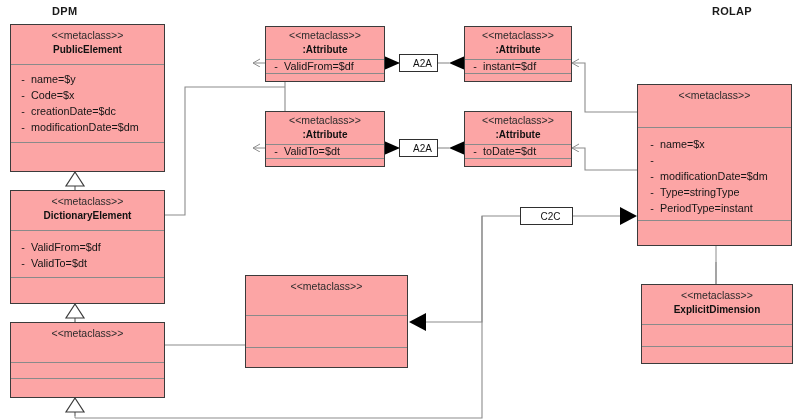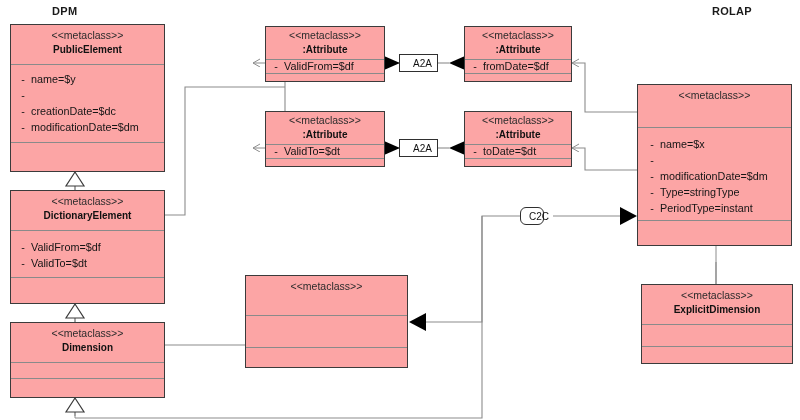--- a/index.html
+++ b/index.html
@@ -179,20 +179,21 @@
       <div class="uml-stereo">&lt;&lt;metaclass&gt;&gt;</div>
       <div class="uml-name">PublicElement</div>
     </div>
     <div class="uml-attrs" style="height:78px; padding:6px 6px 0 4px;">
       <div class="attr-row">
         <span class="attr-vis">-</span>
         <span class="attr-text">name=$y</span>
       </div>
       <div class="attr-row">
         <span class="attr-vis">-</span>
+        <span class="attr-text">Code=$x</span>
       </div>
       <div class="attr-row">
         <span class="attr-vis">-</span>
         <span class="attr-text">creationDate=$dc</span>
       </div>
       <div class="attr-row">
         <span class="attr-vis">-</span>
         <span class="attr-text">modificationDate=$dm</span>
       </div>
     </div>
@@ -213,21 +214,20 @@
         <span class="attr-vis">-</span>
         <span class="attr-text">ValidTo=$dt</span>
       </div>
     </div>
     <div class="uml-ops" style="height:25px;"></div>
   </div>
 
   <div class="umlbox" style="left:10px; top:322px; width:155px; height:76px;">
     <div class="uml-head" style="height:40px;">
       <div class="uml-stereo">&lt;&lt;metaclass&gt;&gt;</div>
-      <div class="uml-name">Dimension</div>
     </div>
     <div class="uml-attrs" style="height:16px;"></div>
     <div class="uml-ops" style="height:17px;"></div>
   </div>
 
   <div class="umlbox" style="left:265px; top:26px; width:120px; height:56px;">
     <div class="uml-head" style="height:33px; padding:2px 4px 3px 4px;">
       <div class="uml-stereo">&lt;&lt;metaclass&gt;&gt;</div>
       <div class="uml-name">:Attribute</div>
     </div>
@@ -255,21 +255,21 @@
   </div>
 
   <div class="umlbox" style="left:464px; top:26px; width:108px; height:56px;">
     <div class="uml-head" style="height:33px; padding:2px 4px 3px 4px;">
       <div class="uml-stereo">&lt;&lt;metaclass&gt;&gt;</div>
       <div class="uml-name">:Attribute</div>
     </div>
     <div class="uml-attrs" style="height:14px; padding:0 4px 0 2px;">
       <div class="attr-row" style="line-height:13px;">
         <span class="attr-vis">-</span>
-        <span class="attr-text">fromDate=$df</span>
+        <span class="attr-text">instant=$df</span>
       </div>
     </div>
     <div class="uml-ops" style="height:7px;"></div>
   </div>
 
   <div class="umlbox" style="left:464px; top:111px; width:108px; height:56px;">
     <div class="uml-head" style="height:33px; padding:2px 4px 3px 4px;">
       <div class="uml-stereo">&lt;&lt;metaclass&gt;&gt;</div>
       <div class="uml-name">:Attribute</div>
     </div>
@@ -322,15 +322,15 @@
     <div class="uml-head" style="height:40px;">
       <div class="uml-stereo">&lt;&lt;metaclass&gt;&gt;</div>
       <div class="uml-name">ExplicitDimension</div>
     </div>
     <div class="uml-attrs" style="height:22px;"></div>
     <div class="uml-ops" style="height:16px;"></div>
   </div>
 
   <div class="edge-label" style="left:399px; top:54px; width:39px; height:18px; padding-top:2px;">A2A</div>
   <div class="edge-label" style="left:399px; top:139px; width:39px; height:18px; padding-top:2px;">A2A</div>
-  <div class="edge-label" style="left:520px; top:207px; width:24px; height:18px; padding-top:2px;border-radius:6px;">C2C</div>
+  <div class="edge-label" style="left:520px; top:207px; width:53px; height:18px; padding-top:2px;">C2C</div>
 
 </div>
 
 </body></html>

